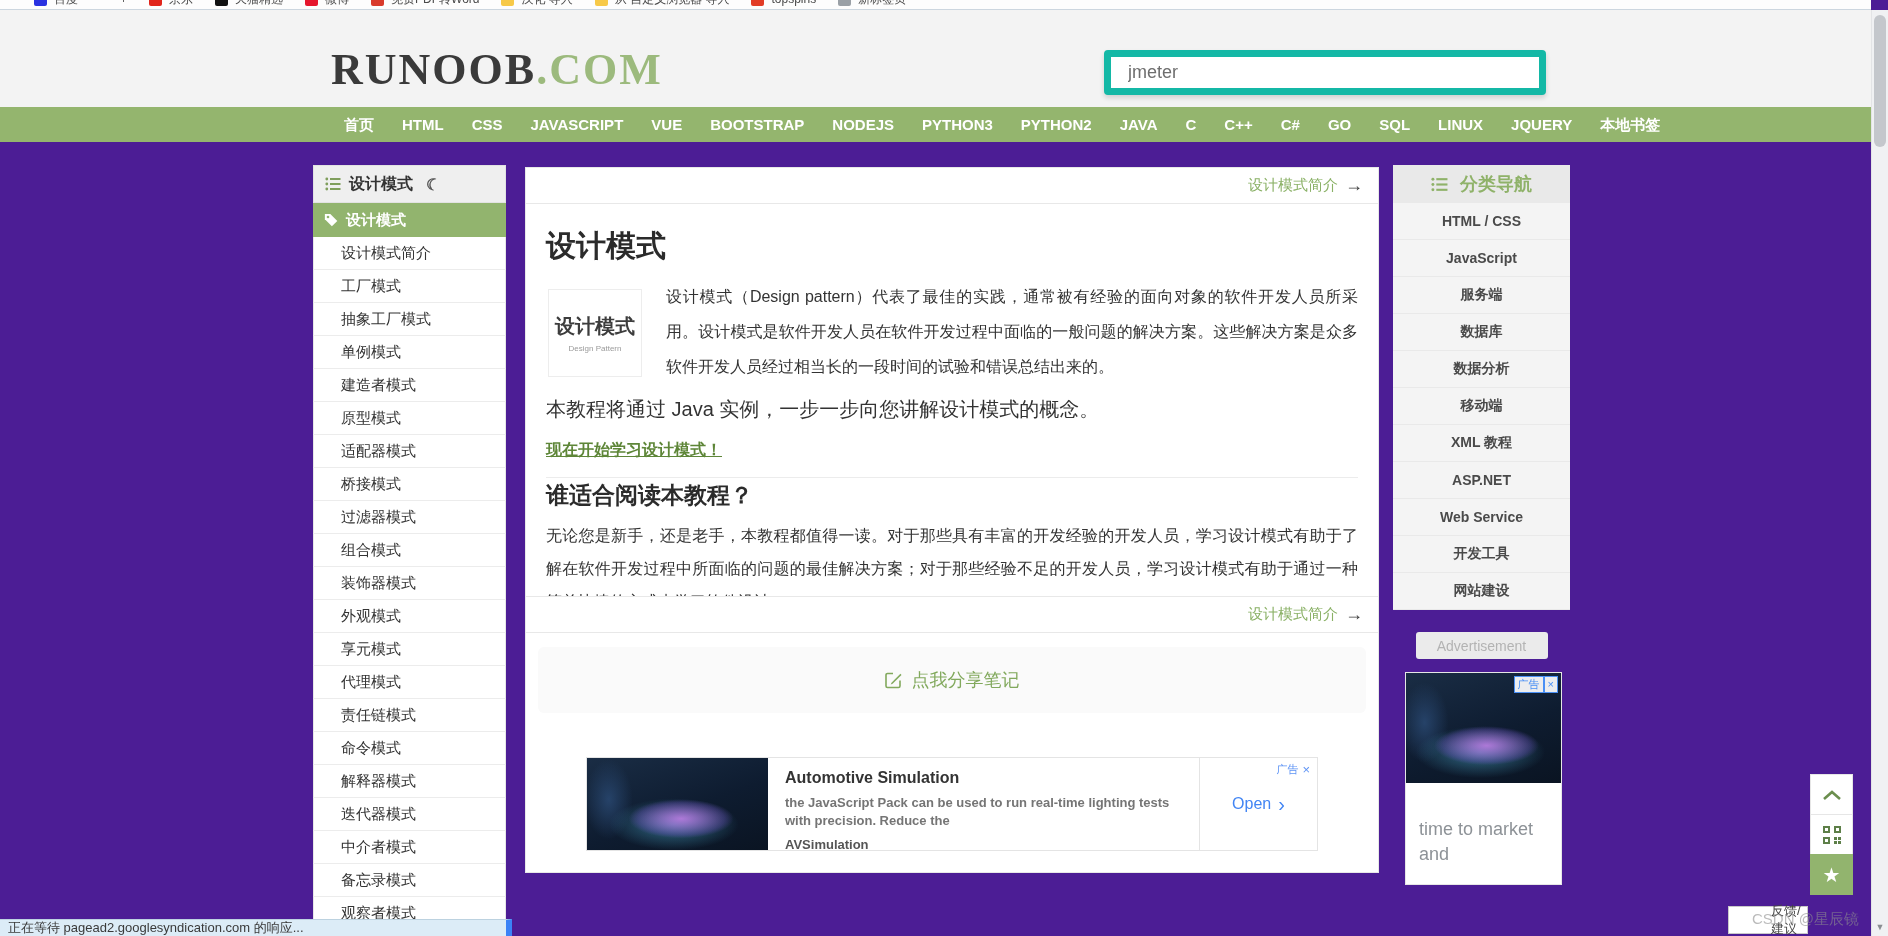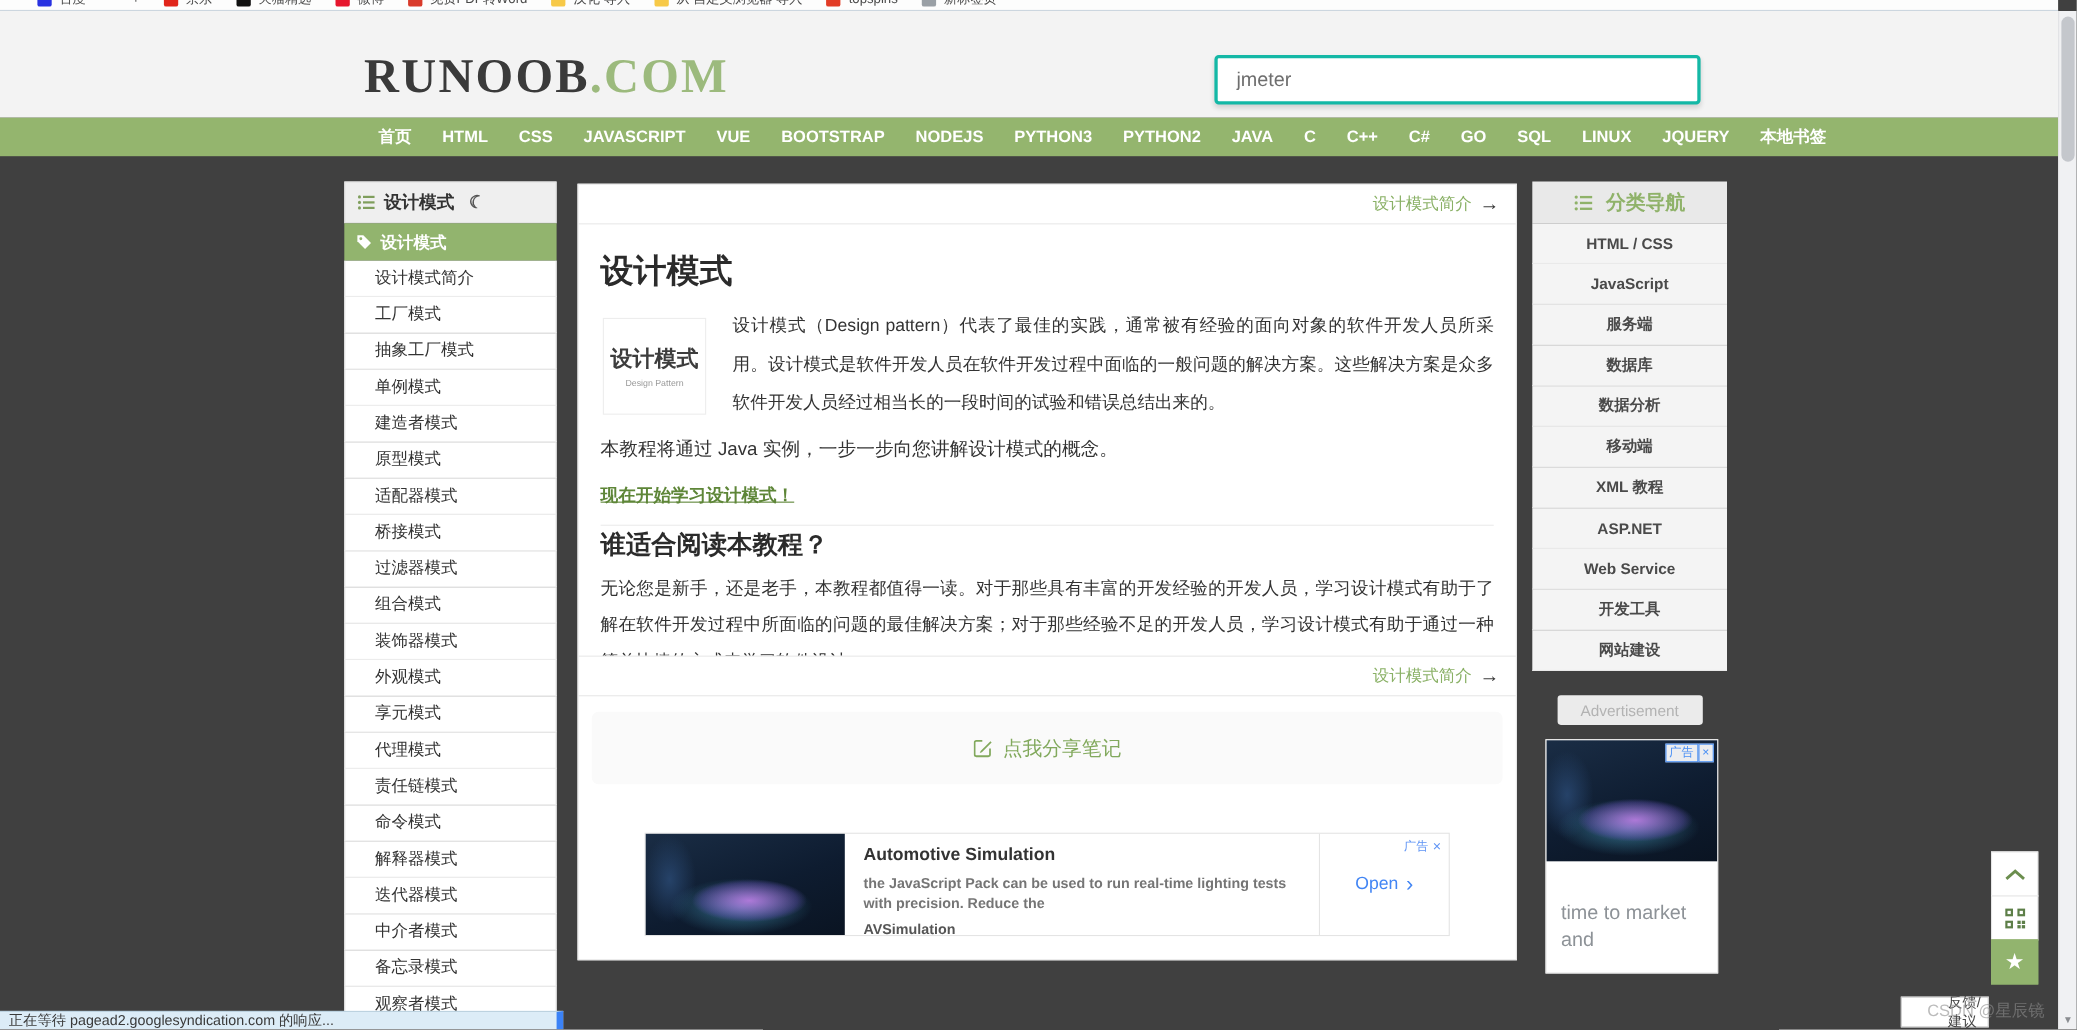--- a/index.html
+++ b/index.html
@@ -1,36 +1,36 @@
 <!DOCTYPE html>
 <html><head>
 <meta charset="utf-8">
 <style>
   * { margin:0; padding:0; box-sizing:border-box; }
   body { font-family:"Liberation Sans", sans-serif; background:#e9e9e9; }
-  #app { position:relative; width:1888px; height:936px; overflow:hidden; background:#404040; }
+  #app { position:relative; width:1888px; height:936px; overflow:hidden; background:#4c1d95; }
 
   
   .bookmarks-bar { position:absolute; top:0; left:0; right:17px; height:10px; background:#fdfdfd;
     border-bottom:1px solid #ccd6df; overflow:hidden; }
   .bookmarks-row { display:flex; align-items:center; gap:22px; padding-left:34px; height:20px; margin-top:-11px; }
   .bm { display:flex; align-items:center; gap:7px; font-size:12px; color:#4a4a4a; white-space:nowrap; }
   .bm-ico { width:13px; height:13px; border-radius:2px; flex:0 0 auto; }
 
   .scrollbar { position:absolute; top:10px; right:0; bottom:0; width:17px; background:#f0f1f3; border-left:1px solid #e3e4e6; }
   .scroll-thumb { position:absolute; top:5px; left:2px; width:12px; height:132px; background:#c4c7cc; border-radius:6px; }
   .scroll-down { position:absolute; bottom:4px; left:0; width:100%; text-align:center; font-size:9px; color:#8a8d91; }
 
   
   .site-header { position:absolute; top:10px; left:0; right:17px; height:97px; background:#f3f3f3; }
   .logo { position:absolute; left:331px; top:34px; font-family:"Liberation Serif", serif; font-weight:bold;
     font-size:44px; letter-spacing:2px; color:#3a3a3a; cursor:pointer; }
   .logo .com { color:#9cba7d; }
   .search-input { position:absolute; left:1104px; top:40px; width:442px; height:45px; background:#fff;
-    border:3px solid #14b8a6; border-radius:4px; box-shadow:0 3px 5px rgba(0,0,0,.14);
+    border:7px solid #14b8a6; border-radius:4px; box-shadow:0 3px 5px rgba(0,0,0,.14);
     font-size:18px; color:#6e6e6e; padding:0 17px; font-family:"Liberation Sans", sans-serif; outline:none; }
 
   
   .navbar { position:absolute; top:107px; left:0; right:17px; height:35px; background:#94b56e;
     display:flex; align-items:center; padding-left:330px; }
   .nav-item { color:#fff; font-weight:bold; font-size:15px; padding:0 14px; line-height:35px; cursor:pointer; text-decoration:none; }
 
   
   .sidebar { position:absolute; left:313px; top:165px; width:193px; }
   .sb-head { height:38px; background:#efefef; border:1px solid #e2e2e2; display:flex; align-items:center;
@@ -49,21 +49,21 @@
   .strip-link { color:#8ab166; font-size:15px; text-decoration:none; cursor:pointer; }
   .strip-arrow { color:#3c3c3c; font-size:18px; font-weight:bold; cursor:pointer; }
 
   .article { height:392px; padding:4px 20px 0; overflow:hidden; }
   .article h1 { font-size:30px; color:#2b2b2b; margin:18px 0 12px; }
   .fig-box { float:left; width:94px; height:88px; margin:10px 24px 6px 2px; border:1px solid #ededed;
     display:flex; flex-direction:column; align-items:center; justify-content:center; background:#fff; }
   .fig-title { font-size:20px; font-weight:bold; color:#3d3d3d; }
   .fig-sub { font-size:8px; color:#9a9a9a; margin-top:4px; }
   .p-intro { font-size:16px; color:#333; line-height:35px; text-align:justify; }
-  .p-note { font-size:17px; color:#333; line-height:30px; clear:both; margin-top:10px; }
+  .p-note { font-size:20px; color:#333; line-height:30px; clear:both; margin-top:10px; }
   .start-link { display:inline-block; margin-top:16px; font-size:16px; font-weight:bold; color:#5e8638;
     text-decoration:underline; cursor:pointer; }
   .article hr { border:none; border-top:1px solid #ececec; margin:16px 0 0; }
   .article h2 { font-size:23px; color:#2b2b2b; margin:2px 0 8px; }
   .p-body { font-size:16px; color:#333; line-height:33px; text-align:justify; }
 
   .share-box { margin:14px 12px 0; height:66px; background:#fafafa; border-radius:6px; display:flex;
     align-items:center; justify-content:center; gap:9px; color:#82a95d; font-size:18px; cursor:pointer; }
 
   

